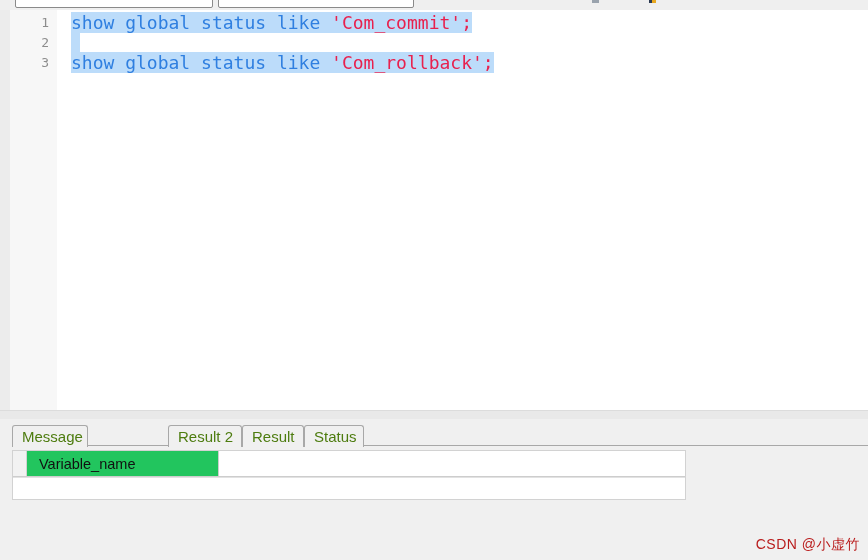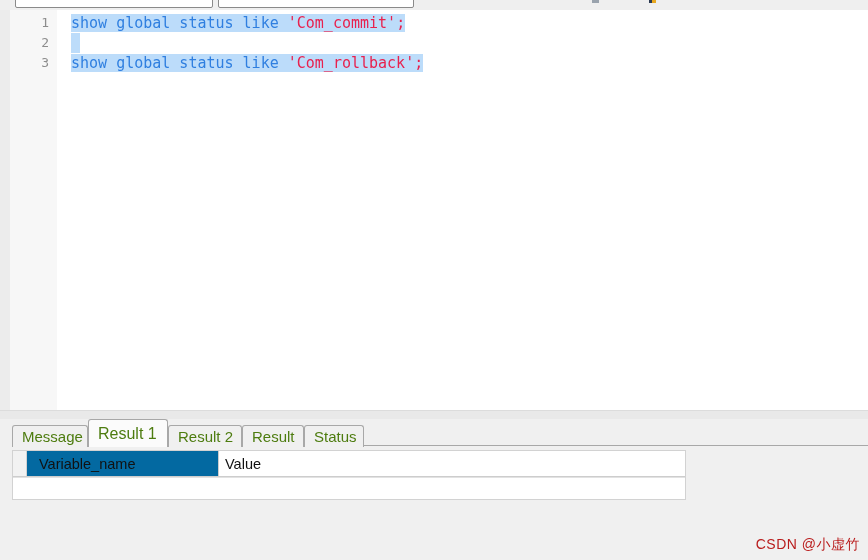--- a/index.html
+++ b/index.html
@@ -86,21 +86,21 @@
     right: 0; height: 400px;
     background: #ffffff;
   }
   .code-line {
     position: absolute;
     left: 14px;
     height: 20px;
     line-height: 20px;
     white-space: pre;
     font-family: "DejaVu Sans Mono", monospace;
-    font-size: 15px;
+    font-size: 18px;
   }
   .sel {
     background: #bcdcfa;
   }
   .kw  { color: #2f7fe0; }
   .str { color: #e8214e; }
   .punc{ color: #e8214e; }
   .blank-sel {
     position: absolute;
     left: 14px;
@@ -203,21 +203,21 @@
   .cell {
     height: 100%;
     box-sizing: border-box;
     padding: 0 6px;
     display: flex;
     align-items: center;
     white-space: nowrap;
   }
   .cell.c-var { width: 192px; flex: 0 0 192px; border-right: 1px solid #cdcdcd; }
   .cell.c-val { flex: 1 1 auto; }
-  .grid-head .cell.c-var { background: #0369a1; padding-left: 12px; }
+  .grid-head .cell.c-var { background: #22c55e; padding-left: 12px; }
   .grid-head .cell.c-val { background: #ffffff; }
 
   .grid-filler {
     height: 21px;
     background: #ffffff;
     border-top: 1px solid #e2e2e2;
   }
 
   
   .watermark {
@@ -259,29 +259,27 @@
   </div>
 </div>
 
 <div class="splitter"></div>
 
 <div class="results">
 
   <div class="tabstrip">
     <div class="tabstrip-baseline"></div>
     <div class="tab" style="left:12px;  width:76px;">Message</div>
-    <div class="tab active" style="left:88px;  width:80px;">Result 1</div>
     <div class="tab" style="left:168px; width:74px;">Result 2</div>
     <div class="tab" style="left:242px; width:62px;">Result</div>
     <div class="tab" style="left:304px; width:60px;">Status</div>
   </div>
 
   <div class="grid">
     <div class="grid-row grid-head">
       <div class="grid-indicator-col"></div>
       <div class="cell c-var">Variable_name</div>
-      <div class="cell c-val">Value</div>
     </div>
     <div class="grid-filler"></div>
   </div>
 
   <div class="watermark">CSDN @小虚竹</div>
 </div>
 
 </body></html>

